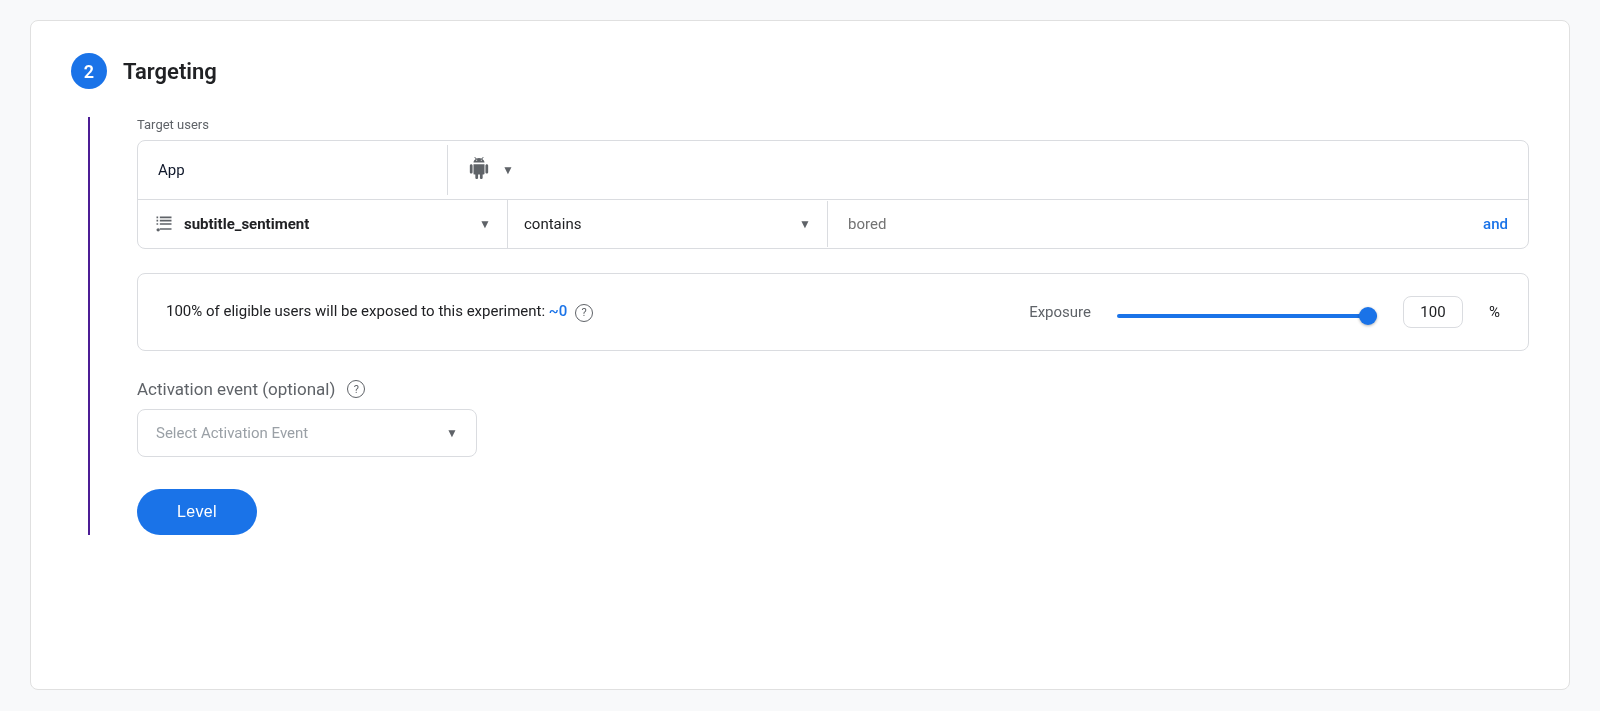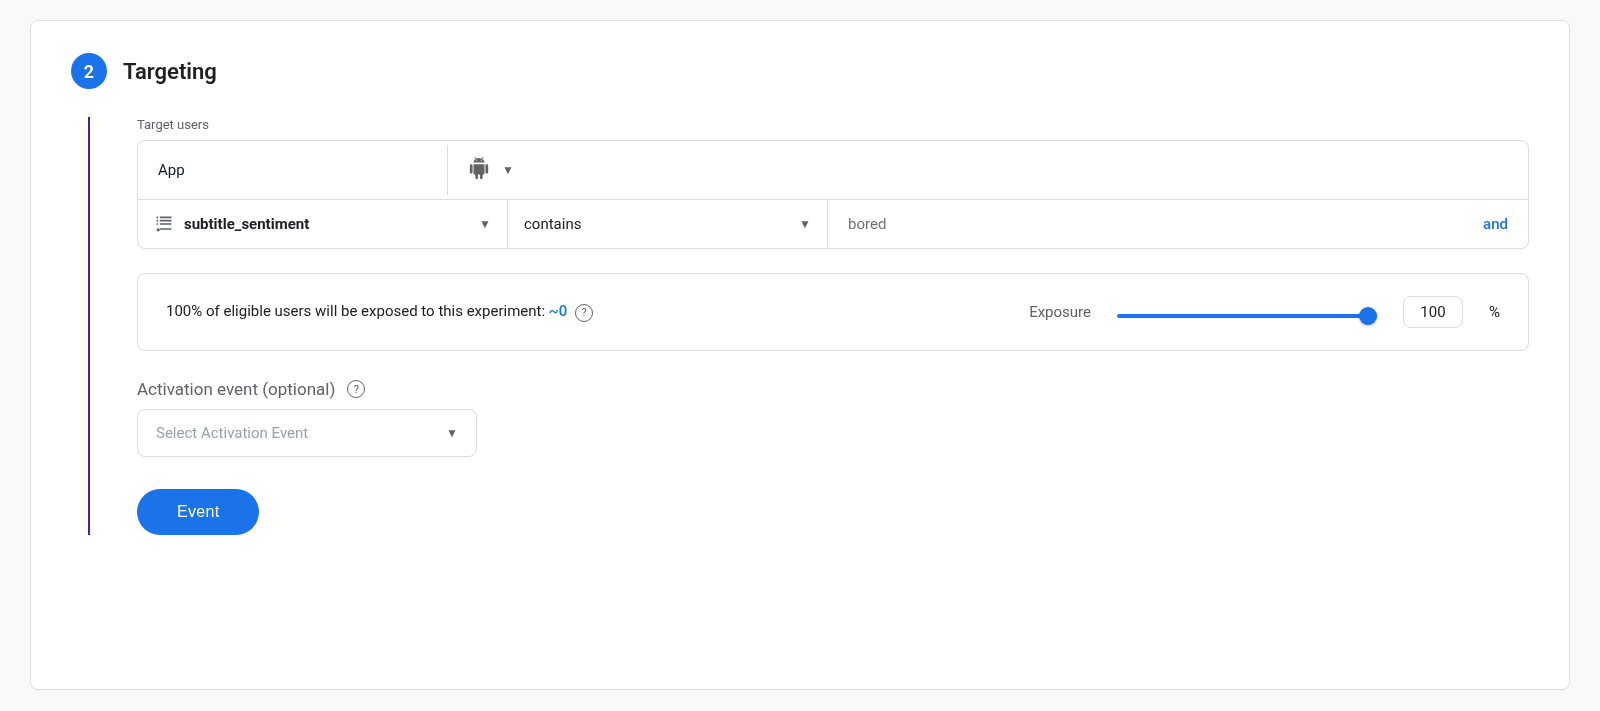--- a/index.html
+++ b/index.html
@@ -356,16 +356,16 @@
       <span class="help-icon">?</span>
     </div>
 
     
     <div class="activation-dropdown">
       <span class="activation-placeholder">Select Activation Event</span>
       <span class="dropdown-arrow">▼</span>
     </div>
 
     
-    <button class="next-button">Event</button>
+    <button class="next-button">Level</button>
 
   </div>
 </div>
 
 </body></html>

